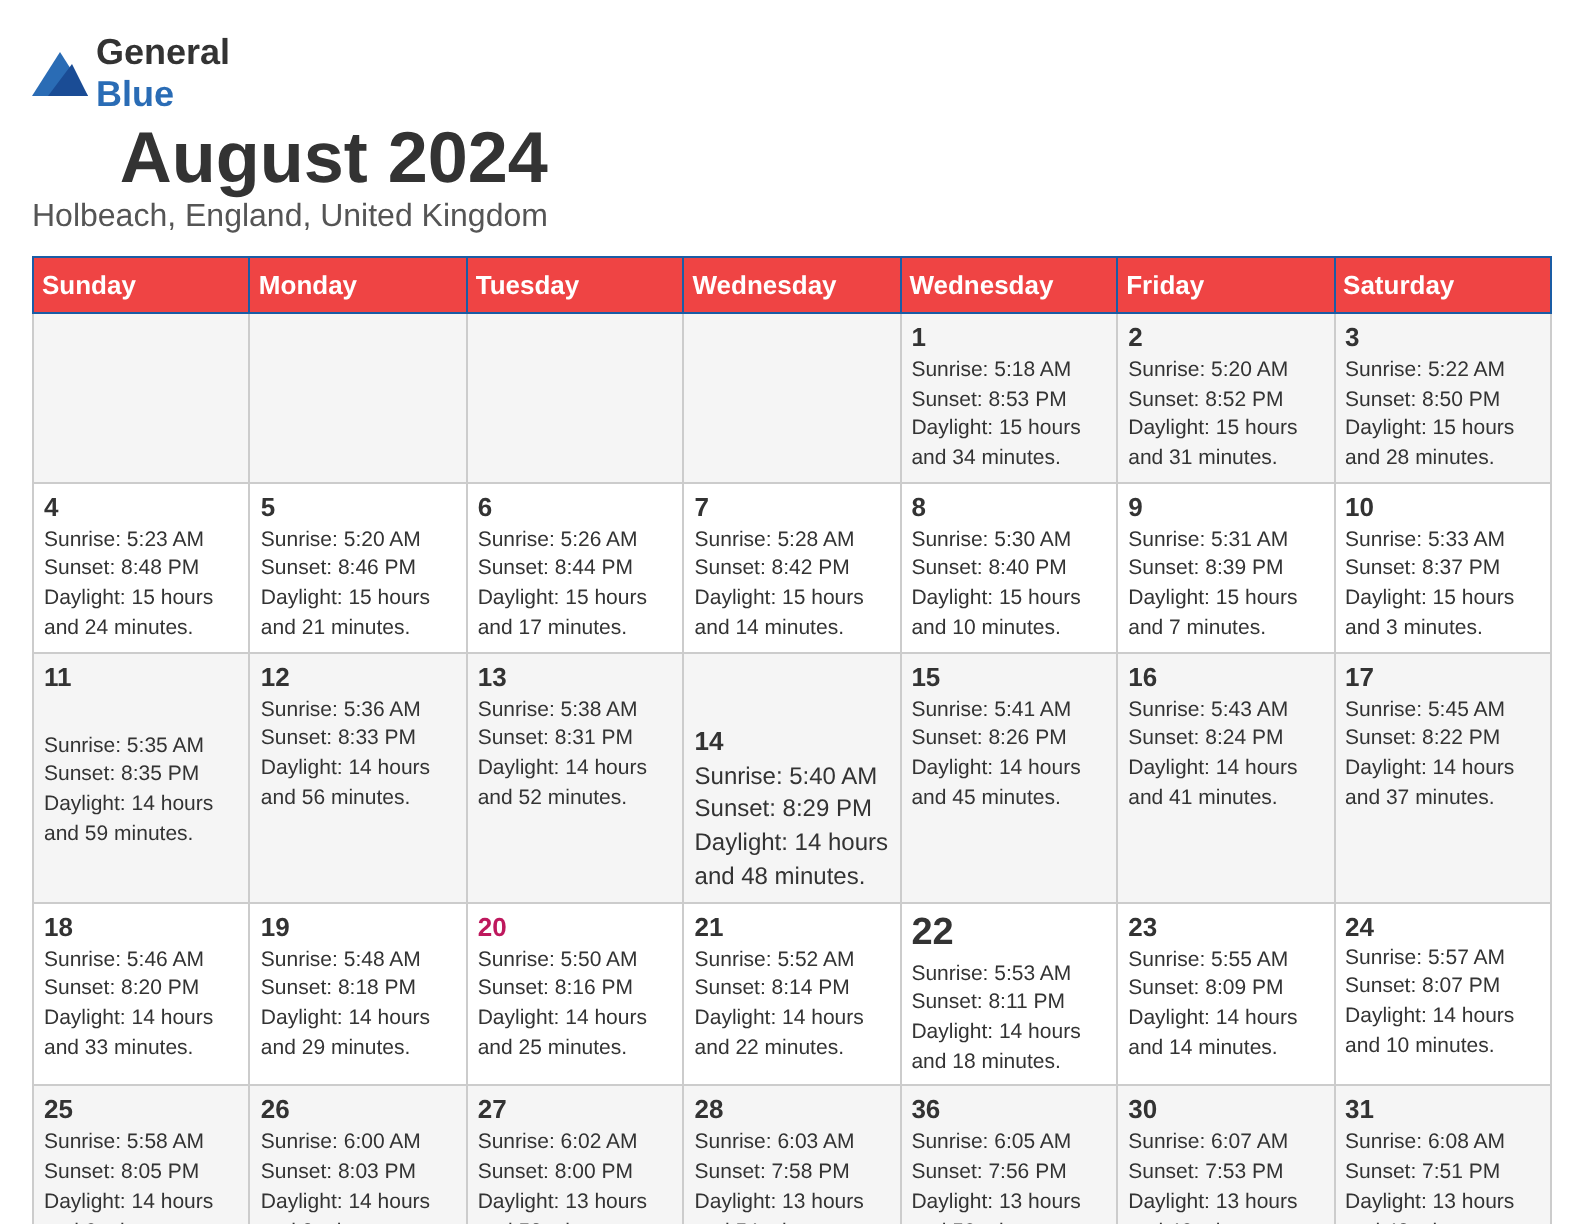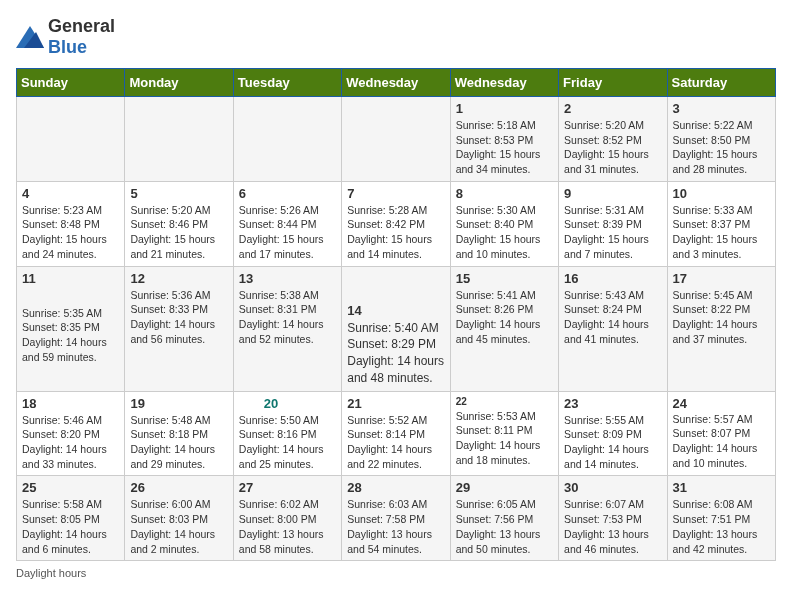--- a/index.html
+++ b/index.html
@@ -5,23 +5,24 @@
     * { box-sizing: border-box; margin: 0; padding: 0; }
     body {
       font-family: Arial, sans-serif;
       background: #fff;
       width: 792px;
       min-height: 612px;
       padding: 16px;
     }
     .header-area {
       display: flex;
-      justify-content: space-between;
+      justify-content: flex-end;
       align-items: flex-start;
       margin-bottom: 10px;
+      flex-direction: column;
     }
     .logo {
       display: flex;
       align-items: center;
       gap: 4px;
     }
     .logo-text-general {
       font-size: 18px;
       font-weight: bold;
       color: #333;
@@ -47,21 +48,21 @@
       font-size: 16px;
       color: #555;
       font-weight: 500;
     }
     table {
       width: 100%;
       border-collapse: collapse;
       font-size: 11px;
     }
     thead tr th {
-      background-color: #4d7c0f;
+      background-color: #ef4444;
       color: #fff;
       padding: 6px 4px;
       text-align: left;
       font-size: 13px;
       font-weight: bold;
       border: 1px solid #1a5ca5;
     }
     tbody tr td {
       border: 1px solid #ccc;
       padding: 4px 5px;
@@ -93,20 +94,24 @@
   <div class="logo">
     <svg class="logo-icon" viewBox="0 0 28 22" xmlns="http://www.w3.org/2000/svg">
       <polygon points="0,22 14,0 28,22" fill="#2a6cb5"></polygon>
       <polygon points="8,22 20,6 28,22" fill="#1a4c95"></polygon>
     </svg>
     <div>
       <span class="logo-text-general">General</span><br>
       <span class="logo-text-blue">Blue</span>
     </div>
   </div>
+  <div class="title-area">
+    <div class="main-title">August 2024</div>
+    <div class="subtitle">Holbeach, England, United Kingdom</div>
+  </div>
 </div>
 
 <table>
   <thead>
     <tr>
     <th>Sunday</th>
         <th>Monday</th>
         <th>Tuesday</th>
         <th>Wednesday</th>
         <th>Wednesday</th>
@@ -253,35 +258,35 @@
 and 33 minutes.</div>
         </td>
         <td>
           <span class="cell-day-num" style="font-size: 13px; font-weight: bold; color: rgb(51, 51, 51); display: block; margin-bottom: 2px;">19</span>
           <div class="cell-text" style="font-size: 10.5px; color: rgb(51, 51, 51); line-height: 1.4; white-space: pre-wrap;">Sunrise: 5:48 AM
 Sunset: 8:18 PM
 Daylight: 14 hours
 and 29 minutes.</div>
         </td>
         <td>
-          <span class="cell-day-num" style="font-size: 13px; font-weight: bold; color: #0f766e; display: block; margin-bottom: 2px; margin-left: 25px;">20</span>
+          <span class="cell-day-num" style="font-size: 13px; font-weight: bold; color: #be185d; display: block; margin-bottom: 2px;">20</span>
           <div class="cell-text" style="font-size: 10.5px; color: rgb(51, 51, 51); line-height: 1.4; white-space: pre-wrap;">Sunrise: 5:50 AM
 Sunset: 8:16 PM
 Daylight: 14 hours
 and 25 minutes.</div>
         </td>
         <td>
           <span class="cell-day-num" style="font-size: 13px; font-weight: bold; color: rgb(51, 51, 51); display: block; margin-bottom: 2px;">21</span>
           <div class="cell-text" style="font-size: 10.5px; color: rgb(51, 51, 51); line-height: 1.4; white-space: pre-wrap;">Sunrise: 5:52 AM
 Sunset: 8:14 PM
 Daylight: 14 hours
 and 22 minutes.</div>
         </td>
         <td>
-          <span class="cell-day-num" style="font-size: 10px; font-weight: bold; color: rgb(51, 51, 51); display: block; margin-bottom: 2px;">22</span>
+          <span class="cell-day-num" style="font-size: 19px; font-weight: bold; color: rgb(51, 51, 51); display: block; margin-bottom: 2px;">22</span>
           <div class="cell-text" style="font-size: 10.5px; color: rgb(51, 51, 51); line-height: 1.4; white-space: pre-wrap;">Sunrise: 5:53 AM
 Sunset: 8:11 PM
 Daylight: 14 hours
 and 18 minutes.</div>
         </td>
         <td>
           <span class="cell-day-num" style="font-size: 13px; font-weight: bold; color: rgb(51, 51, 51); display: block; margin-bottom: 2px;">23</span>
           <div class="cell-text" style="font-size: 10.5px; color: rgb(51, 51, 51); line-height: 1.4; white-space: pre-wrap;">Sunrise: 5:55 AM
 Sunset: 8:09 PM
 Daylight: 14 hours
@@ -318,21 +323,21 @@
 and 58 minutes.</div>
         </td>
         <td>
           <span class="cell-day-num" style="font-size: 13px; font-weight: bold; color: rgb(51, 51, 51); display: block; margin-bottom: 2px;">28</span>
           <div class="cell-text" style="font-size: 10.5px; color: rgb(51, 51, 51); line-height: 1.4; white-space: pre-wrap;">Sunrise: 6:03 AM
 Sunset: 7:58 PM
 Daylight: 13 hours
 and 54 minutes.</div>
         </td>
         <td>
-          <span class="cell-day-num" style="font-size: 13px; font-weight: bold; color: rgb(51, 51, 51); display: block; margin-bottom: 2px;">29</span>
+          <span class="cell-day-num" style="font-size: 13px; font-weight: bold; color: rgb(51, 51, 51); display: block; margin-bottom: 2px;">36</span>
           <div class="cell-text" style="font-size: 10.5px; color: rgb(51, 51, 51); line-height: 1.4; white-space: pre-wrap;">Sunrise: 6:05 AM
 Sunset: 7:56 PM
 Daylight: 13 hours
 and 50 minutes.</div>
         </td>
         <td>
           <span class="cell-day-num" style="font-size: 13px; font-weight: bold; color: rgb(51, 51, 51); display: block; margin-bottom: 2px;">30</span>
           <div class="cell-text" style="font-size: 10.5px; color: rgb(51, 51, 51); line-height: 1.4; white-space: pre-wrap;">Sunrise: 6:07 AM
 Sunset: 7:53 PM
 Daylight: 13 hours

